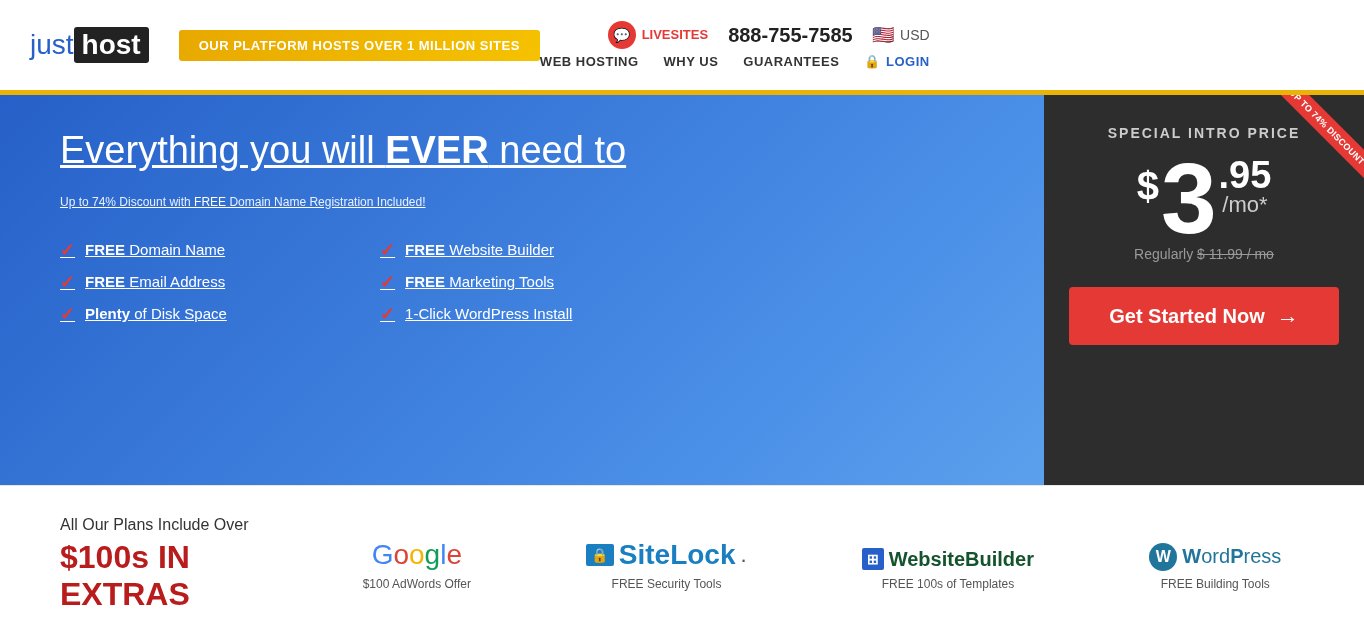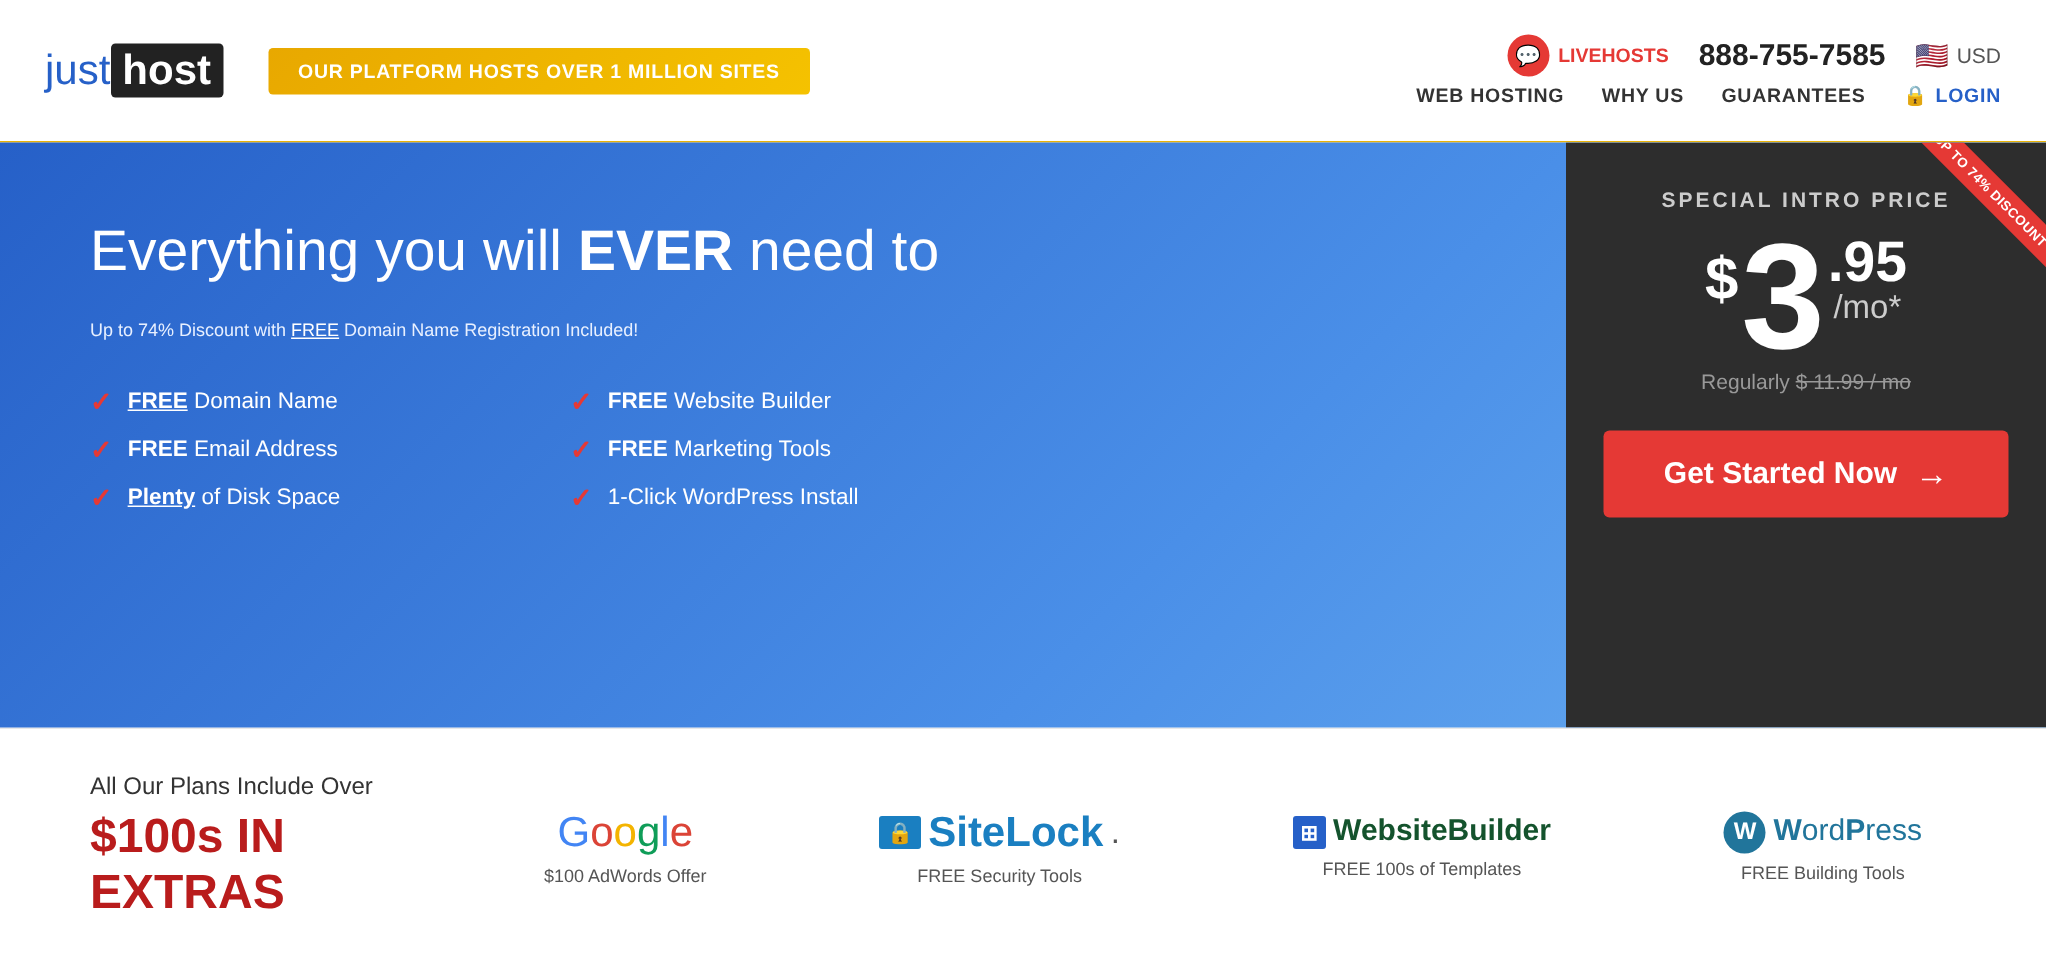--- a/index.html
+++ b/index.html
@@ -1,26 +1,25 @@
 <!DOCTYPE html>
 <html><head>
   <meta charset="utf-8">
   <style>
     * { margin: 0; padding: 0; box-sizing: border-box; }
     body { font-family: Arial, sans-serif; width: 1364px; overflow-x: hidden; }
 
     
     .header {
       background: #fff;
-      border-bottom: 1px solid #eab308;
+      border-bottom: 5px solid #eab308;
       padding: 0 30px;
       height: 95px;
       display: flex;
       align-items: center;
-      justify-content: space-between;
     }
     .header-left { display: flex; align-items: center; gap: 30px; }
     .logo { display: flex; align-items: center; font-size: 28px; font-weight: 700; color: #2660c8; text-decoration: none; }
     .logo-just { color: #2660c8; font-weight: 400; }
     .logo-host {
       background: #222;
       color: #fff;
       padding: 2px 8px;
       border-radius: 3px;
       font-weight: 700;
@@ -49,22 +48,23 @@
     
     .hero {
       background: linear-gradient(135deg, #2660c8 0%, #4a8fe8 60%, #6aaef0 100%);
       display: flex;
       min-height: 390px;
       position: relative;
       overflow: hidden;
     }
     .hero-left {
       flex: 1;
-      padding: 50px 50px 50px 60px;
-      color: #fff;
+      padding: 32px 50px 50px 60px;
+      color: #fff;
+      text-decoration: underline;
     }
     .hero-title {
       font-size: 38px;
       font-weight: 400;
       line-height: 1.25;
       margin-bottom: 20px;
       max-width: 650px;
     }
     .hero-title strong { font-weight: 900; }
     .hero-subtitle {
@@ -173,21 +173,21 @@
       background: #fff;
       padding: 30px 60px;
       display: flex;
       align-items: center;
       gap: 50px;
       border-top: 1px solid #e8e8e8;
     }
     .bottom-text { flex: 0 0 230px; }
     .bottom-text p { font-size: 16px; color: #333; margin-bottom: 5px; }
     .bottom-text .extras { font-size: 32px; font-weight: 700; color: #b91c1c; }
-    .bottom-partners { display: flex; align-items: center; gap: 70px; flex: 1; justify-content: space-around; }
+    .bottom-partners { display: flex; align-items: flex-end; gap: 70px; flex: 1; justify-content: space-around; }
     .partner { display: flex; flex-direction: column; align-items: center; gap: 6px; }
     .partner-sub { font-size: 12px; color: #555; text-align: center; }
     .google-logo { color: #4285f4; font-size: 28px; font-weight: 400; }
     .google-logo span.g { color: #4285f4; }
     .google-logo span.o1 { color: #db4437; }
     .google-logo span.o2 { color: #f4b400; }
     .google-logo span.g2 { color: #0f9d58; }
     .google-logo span.l { color: #4285f4; }
     .google-logo span.e { color: #db4437; }
     .sitelock-logo { display: flex; align-items: center; gap: 5px; }
@@ -212,21 +212,21 @@
         <span class="logo-host">host</span>
     </a>
     <div class="banner-badge">OUR PLATFORM HOSTS OVER 1 MILLION SITES</div>
   </div>
   <div class="header-right">
     <div class="header-top-row">
       <div class="live-chat">
         <div class="chat-bubble">💬</div>
         <div style="display:flex;flex-direction:row;line-height:1.1;">
           <span>LIVE</span>
-          <span>HOSTS</span>
+          <span>SITES</span>
         </div>
       </div>
       <span class="phone">888-755-7585</span>
       <div class="usd">
         <span class="flag">🇺🇸</span>
         <span>USD</span>
       </div>
     </div>
     <nav class="nav">
       <a href="#">WEB HOSTING</a>

